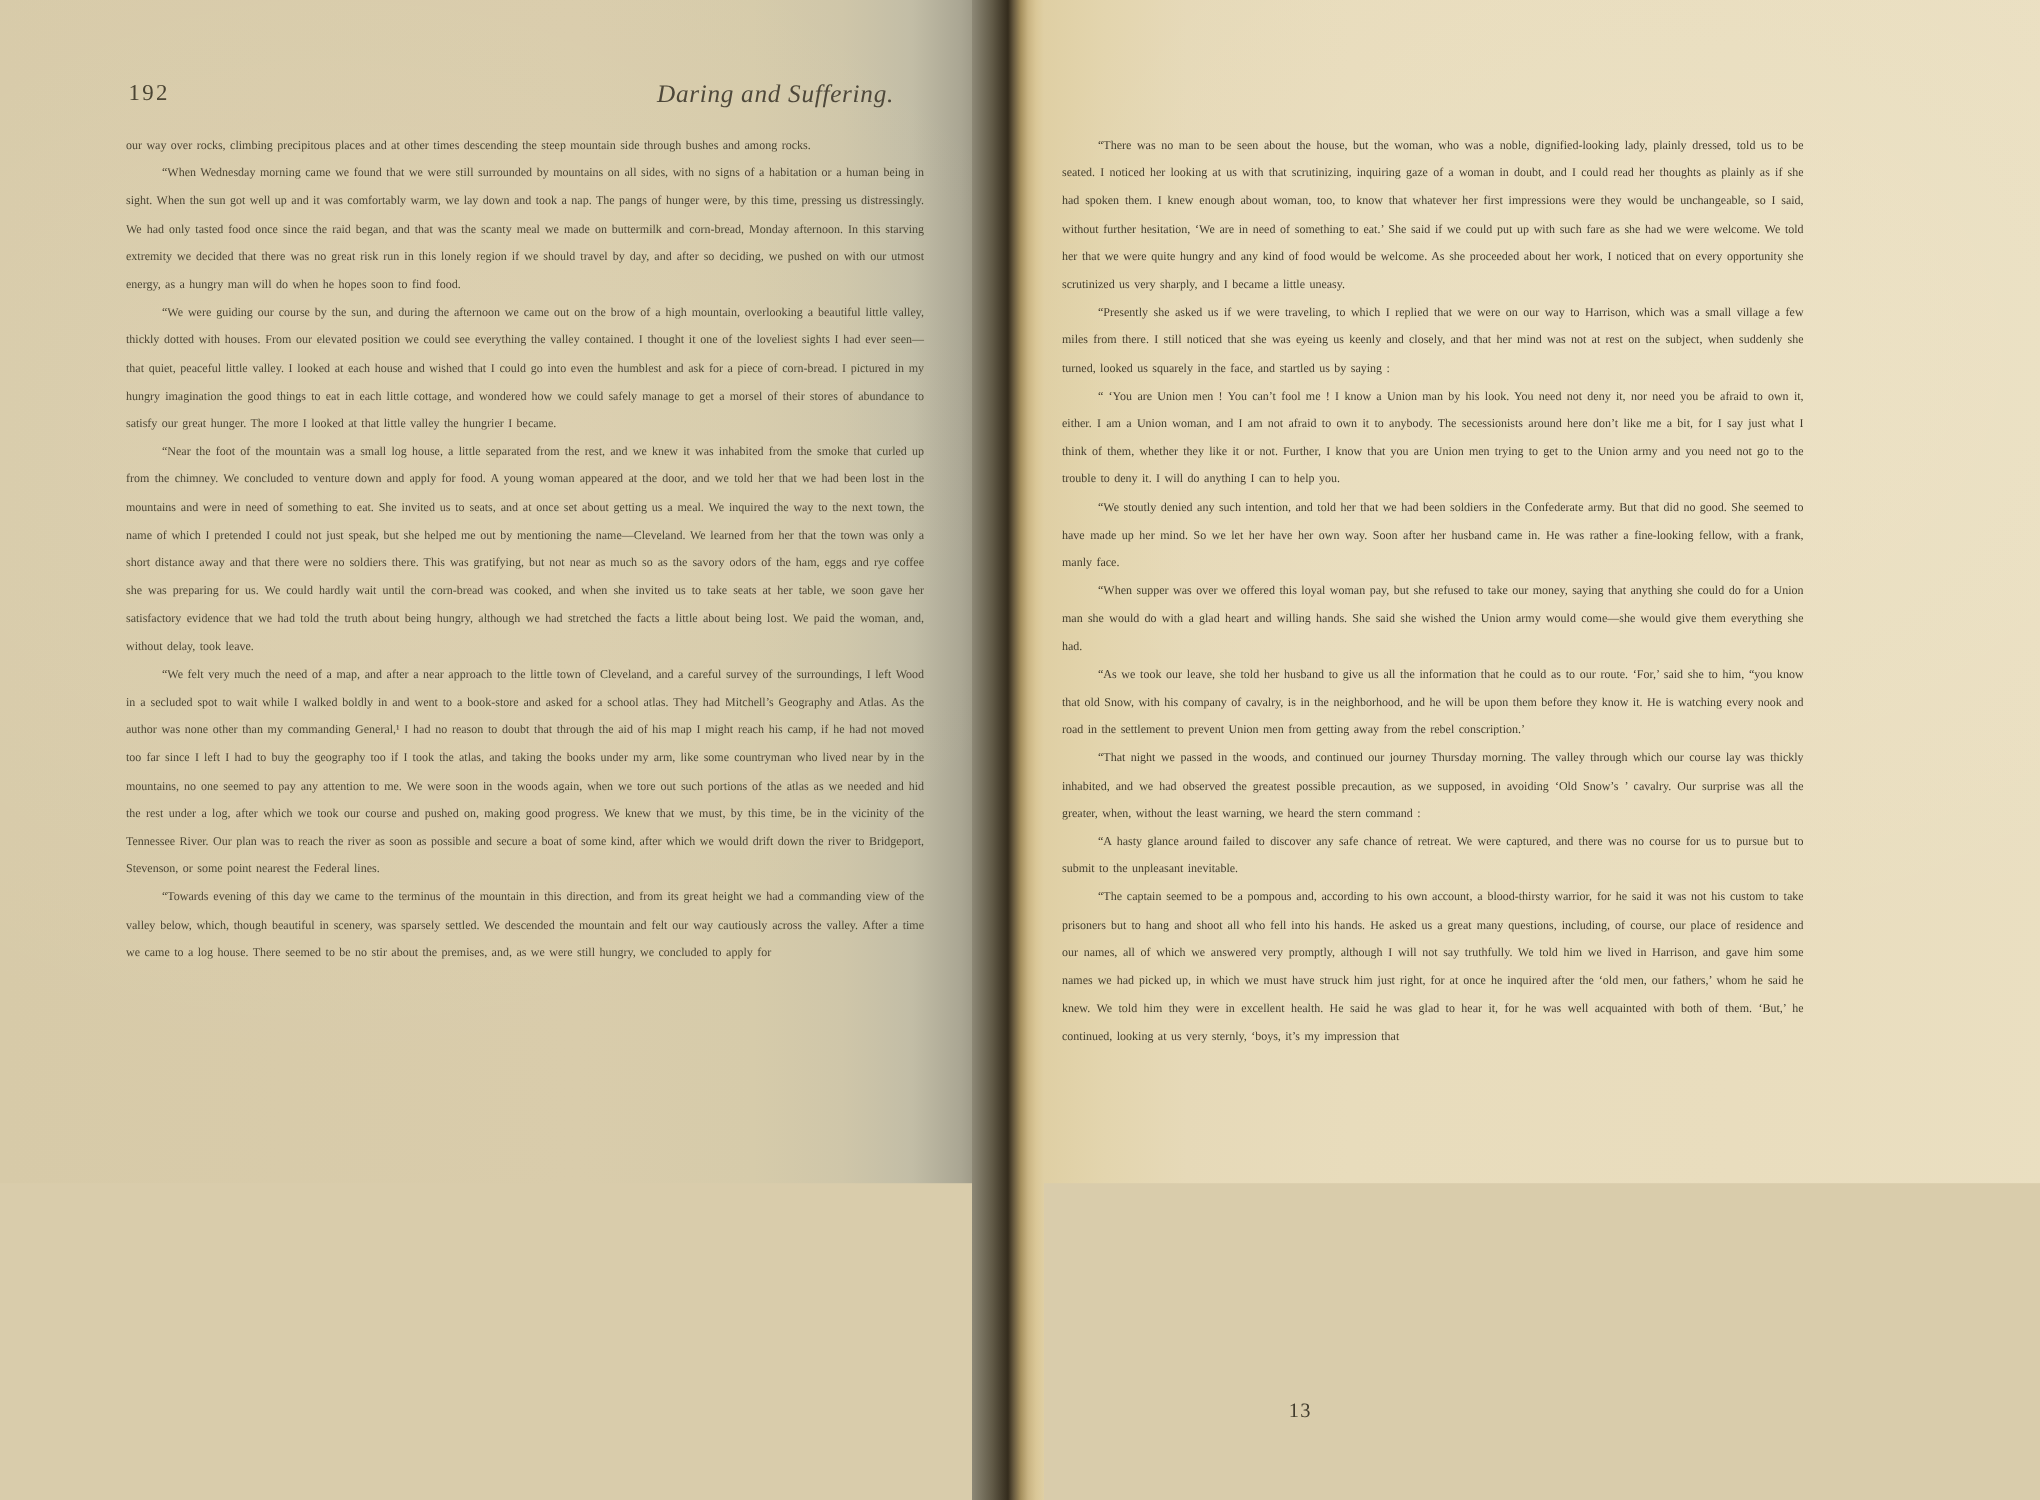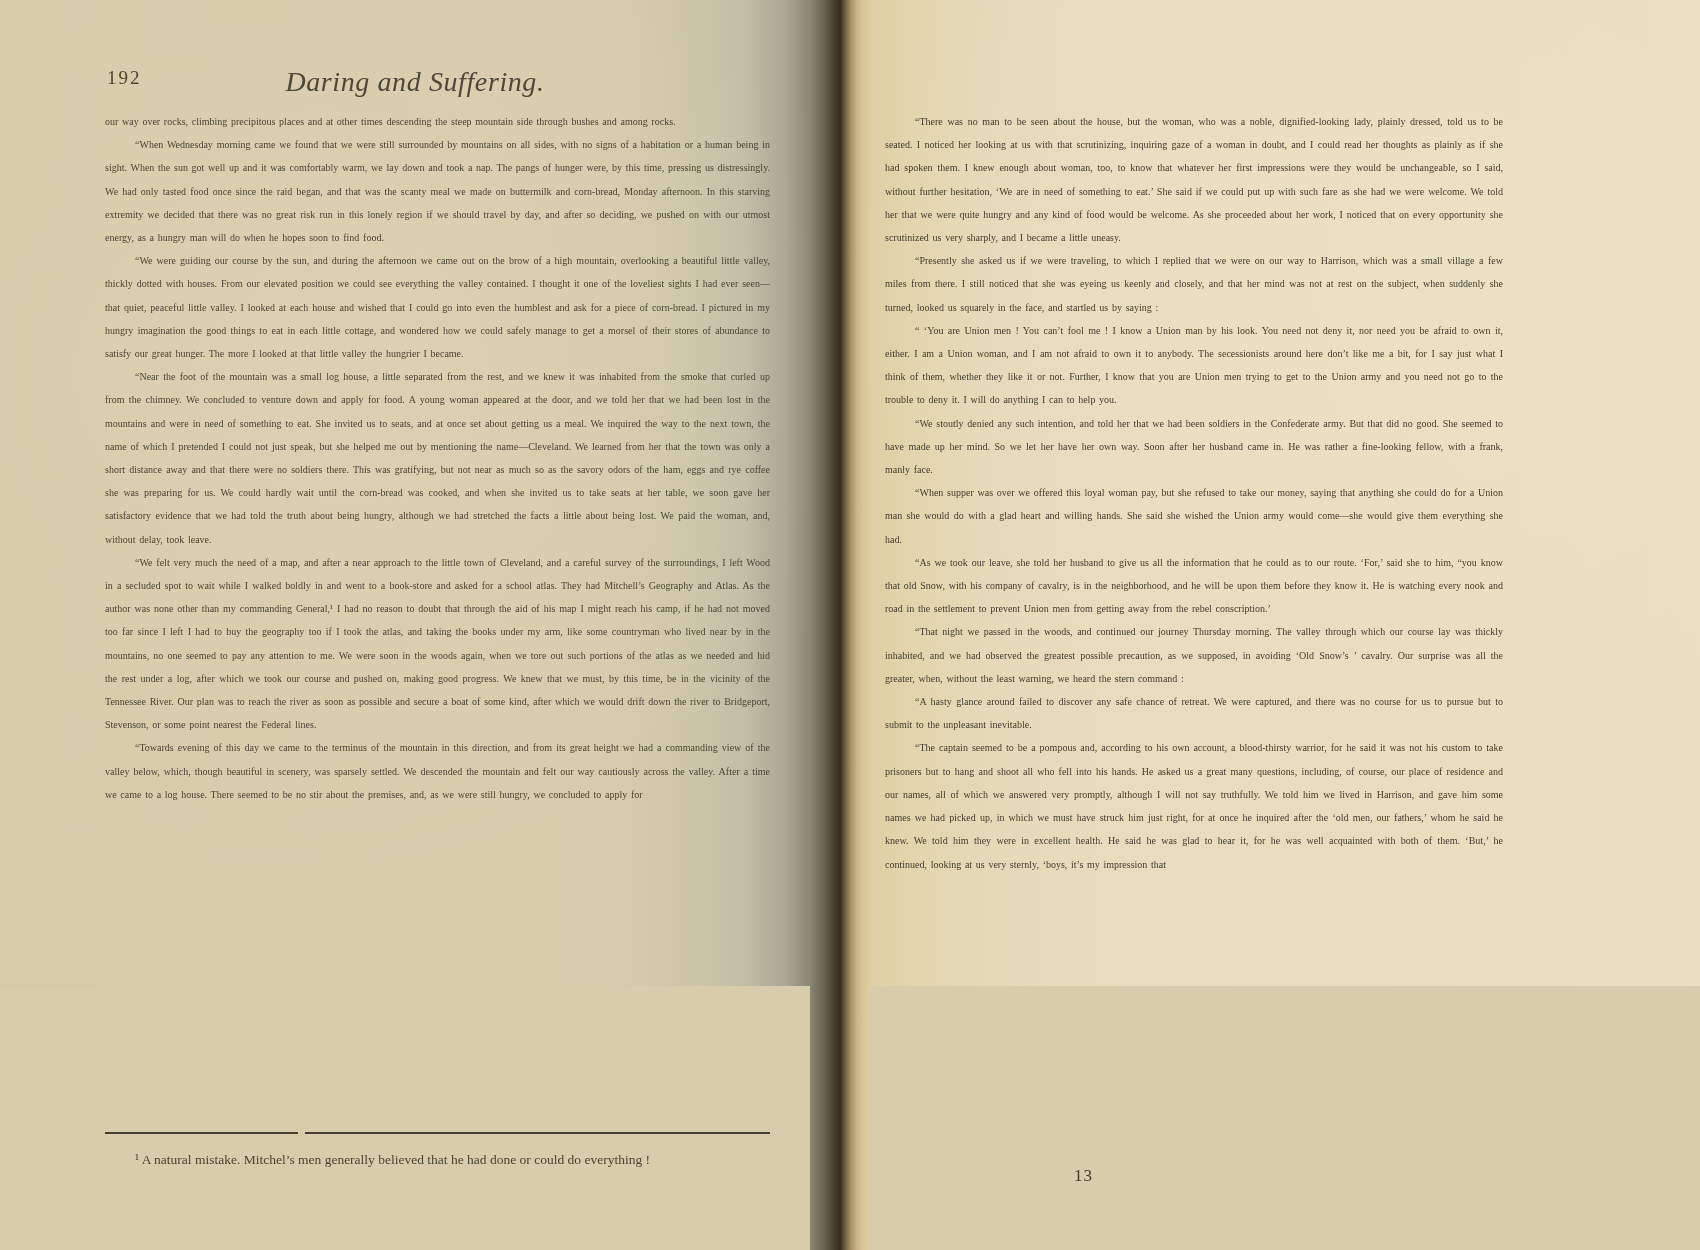--- a/index.html
+++ b/index.html
@@ -4,21 +4,21 @@
 <style>
   html,body{margin:0;padding:0;}
   body{
     width:1700px;height:1250px;overflow:hidden;
     font-family:"Liberation Serif", serif;
     background:#d9ccab;
   }
   .book{position:absolute;left:0;top:0;width:1700px;height:1250px;}
 
   
-  .page{position:absolute;top:0;height:986px;}
+  .page{position:absolute;top:0;height:986px;padding-left:16px;}
   .page-left{
     left:0;width:810px;
     background:
       radial-gradient(ellipse 900px 750px at 35% 38%, rgba(255,252,240,0.10), rgba(0,0,0,0) 70%),
       linear-gradient(90deg,#d7caa8 0%,#d9ccab 58%,#d6cbaa 76%,#cfc6a9 85%,#c2bda6 92%,#aaa693 97%,#8d8876 100%);
   }
   .gutter{
     position:absolute;top:0;left:810px;width:60px;height:1250px;
     background:linear-gradient(90deg,#8d8876 0%,#615a47 28%,#3e3626 45%,#342c1d 50%,#6a5c40 58%,#a7915f 68%,#c9b483 78%,#dac797 89%,#dfcfa4 100%);
   }
@@ -27,22 +27,22 @@
     background:
       radial-gradient(ellipse 800px 700px at 65% 30%, rgba(255,252,238,0.12), rgba(0,0,0,0) 75%),
       linear-gradient(90deg,#dfcfa4 0%,#e3d5ae 6%,#e6d9b8 14%,#e8dcbc 30%,#e9ddbe 68%,#eadfc1 100%);
   }
 
   
   .runhead-row{position:absolute;top:66px;height:30px;}
   .page-left .runhead-row{left:85px;width:660px;}
   .page-right .runhead-row{left:15px;width:618px;}
   .running-head{
-    display:block;width:100%;text-align:center;
-    font-style:italic;font-size:28px;letter-spacing:0.6px;
+    display:block;width:100%;text-align:right;
+    font-style:italic;font-size:21px;letter-spacing:0.6px;
     color:#4e483a;
   }
   .pagenum{position:absolute;top:1px;font-size:19px;letter-spacing:2px;color:#4a4433;}
   .pagenum-left{left:22px;}
   .pagenum-right{right:-2px;}
 
   
   .body-text{position:absolute;top:110px;}
   .page-left .body-text{left:105px;width:665px;color:#4a4433;}
   .page-right .body-text{left:15px;width:618px;color:#423c2d;max-height:1080px;overflow:hidden;}
@@ -77,27 +77,20 @@
       <span class="running-head">Daring and Suffering.</span>
     </div>
     <div class="body-text">
       <p>our way over rocks, climbing precipitous places and at other times descending the steep mountain side through bushes and among rocks.</p>
       <p class="indent">“When Wednesday morning came we found that we were still surrounded by mountains on all sides, with no signs of a habitation or a human being in sight.  When the sun got well up and it was comfortably warm, we lay down and took a nap.  The pangs of hunger were, by this time, pressing us distressingly.  We had only tasted food once since the raid began, and that was the scanty meal we made on buttermilk and corn-bread, Monday afternoon.  In this starving extremity we decided that there was no great risk run in this lonely region if we should travel by day, and after so deciding, we pushed on with our utmost energy, as a hungry man will do when he hopes soon to find food.</p>
       <p class="indent">“We were guiding our course by the sun, and during the afternoon we came out on the brow of a high mountain, overlooking a beautiful little valley, thickly dotted with houses.  From our elevated position we could see everything the valley contained.  I thought it one of the loveliest sights I had ever seen—that quiet, peaceful little valley.  I looked at each house and wished that I could go into even the humblest and ask for a piece of corn-bread.  I pictured in my hungry imagination the good things to eat in each little cottage, and wondered how we could safely manage to get a morsel of their stores of abundance to satisfy our great hunger.  The more I looked at that little valley the hungrier I became.</p>
       <p class="indent">“Near the foot of the mountain was a small log house, a little separated from the rest, and we knew it was inhabited from the smoke that curled up from the chimney.  We concluded to venture down and apply for food.  A young woman appeared at the door, and we told her that we had been lost in the mountains and were in need of something to eat.  She invited us to seats, and at once set about getting us a meal.  We inquired the way to the next town, the name of which I pretended I could not just speak, but she helped me out by mentioning the name—Cleveland.  We learned from her that the town was only a short distance away and that there were no soldiers there.  This was gratifying, but not near as much so as the savory odors of the ham, eggs and rye coffee she was preparing for us.  We could hardly wait until the corn-bread was cooked, and when she invited us to take seats at her table, we soon gave her satisfactory evidence that we had told the truth about being hungry, although we had stretched the facts a little about being lost.  We paid the woman, and, without delay, took leave.</p>
       <p class="indent">“We felt very much the need of a map, and after a near approach to the little town of Cleveland, and a careful survey of the surroundings, I left Wood in a secluded spot to wait while I walked boldly in and went to a book-store and asked for a school atlas.  They had Mitchell’s Geography and Atlas.  As the author was none other than my commanding General,¹ I had no reason to doubt that through the aid of his map I might reach his camp, if he had not moved too far since I left   I had to buy the geography too if I took the atlas, and taking the books under my arm, like some countryman who lived near by in the mountains, no one seemed to pay any attention to me.  We were soon in the woods again, when we tore out such portions of the atlas as we needed and hid the rest under a log, after which we took our course and pushed on, making good progress.  We knew that we must, by this time, be in the vicinity of the Tennessee River.  Our plan was to reach the river as soon as possible and secure a boat of some kind, after which we would drift down the river to Bridgeport, Stevenson, or some point nearest the Federal lines.</p>
       <p class="indent">“Towards evening of this day we came to the terminus of the mountain in this direction, and from its great height we had a commanding view of the valley below, which, though beautiful in scenery, was sparsely settled.  We descended the mountain and felt our way cautiously across the valley.  After a time we came to a log house.  There seemed to be no stir about the premises, and, as we were still hungry, we concluded to apply for</p>
     </div>
-    <div class="footnote-area">
-      <div class="footnote-rule">
-        <div class="seg seg1"></div>
-        <div class="seg seg2"></div>
-      </div>
-      <p class="footnote">¹ A natural mistake.  Mitchel’s men generally believed that he had done or could do everything !</p>
-    </div>
   </div>
 
   <div class="gutter"></div>
 
   <div class="page page-right">
     <div class="body-text">
       <p class="indent">“There was no man to be seen about the house, but the woman, who was a noble, dignified-looking lady, plainly dressed, told us to be seated.  I noticed her looking at us with that scrutinizing, inquiring gaze of a woman in doubt, and I could read her thoughts as plainly as if she had spoken them.  I knew enough about woman, too, to know that whatever her first impressions were they would be unchangeable, so I said, without further hesitation, ‘We are in need of something to eat.’  She said if we could put up with such fare as she had we were welcome.  We told her that we were quite hungry and any kind of food would be welcome.  As she proceeded about her work, I noticed that on every opportunity she scrutinized us very sharply, and I became a little uneasy.</p>
       <p class="indent">“Presently she asked us if we were traveling, to which I replied that we were on our way to Harrison, which was a small village a few miles from there.  I still noticed that she was eyeing us keenly and closely, and that her mind was not at rest on the subject, when suddenly she turned, looked us squarely in the face, and startled us by saying :</p>
       <p class="indent">“ ‘You are Union men !  You can’t fool me !  I know a Union man by his look.  You need not deny it, nor need you be afraid to own it, either.  I am a Union woman, and I am not afraid to own it to anybody.  The secessionists around here don’t like me a bit, for I say just what I think of them, whether they like it or not.  Further, I know that you are Union men trying to get to the Union army and you need not go to the trouble to deny it.  I will do anything I can to help you.</p>
       <p class="indent">“We stoutly denied any such intention, and told her that we had been soldiers in the Confederate army.  But that did no good.  She seemed to have made up her mind.  So we let her have her own way.  Soon after her husband came in.  He was rather a fine-looking fellow, with a frank, manly face.</p>

